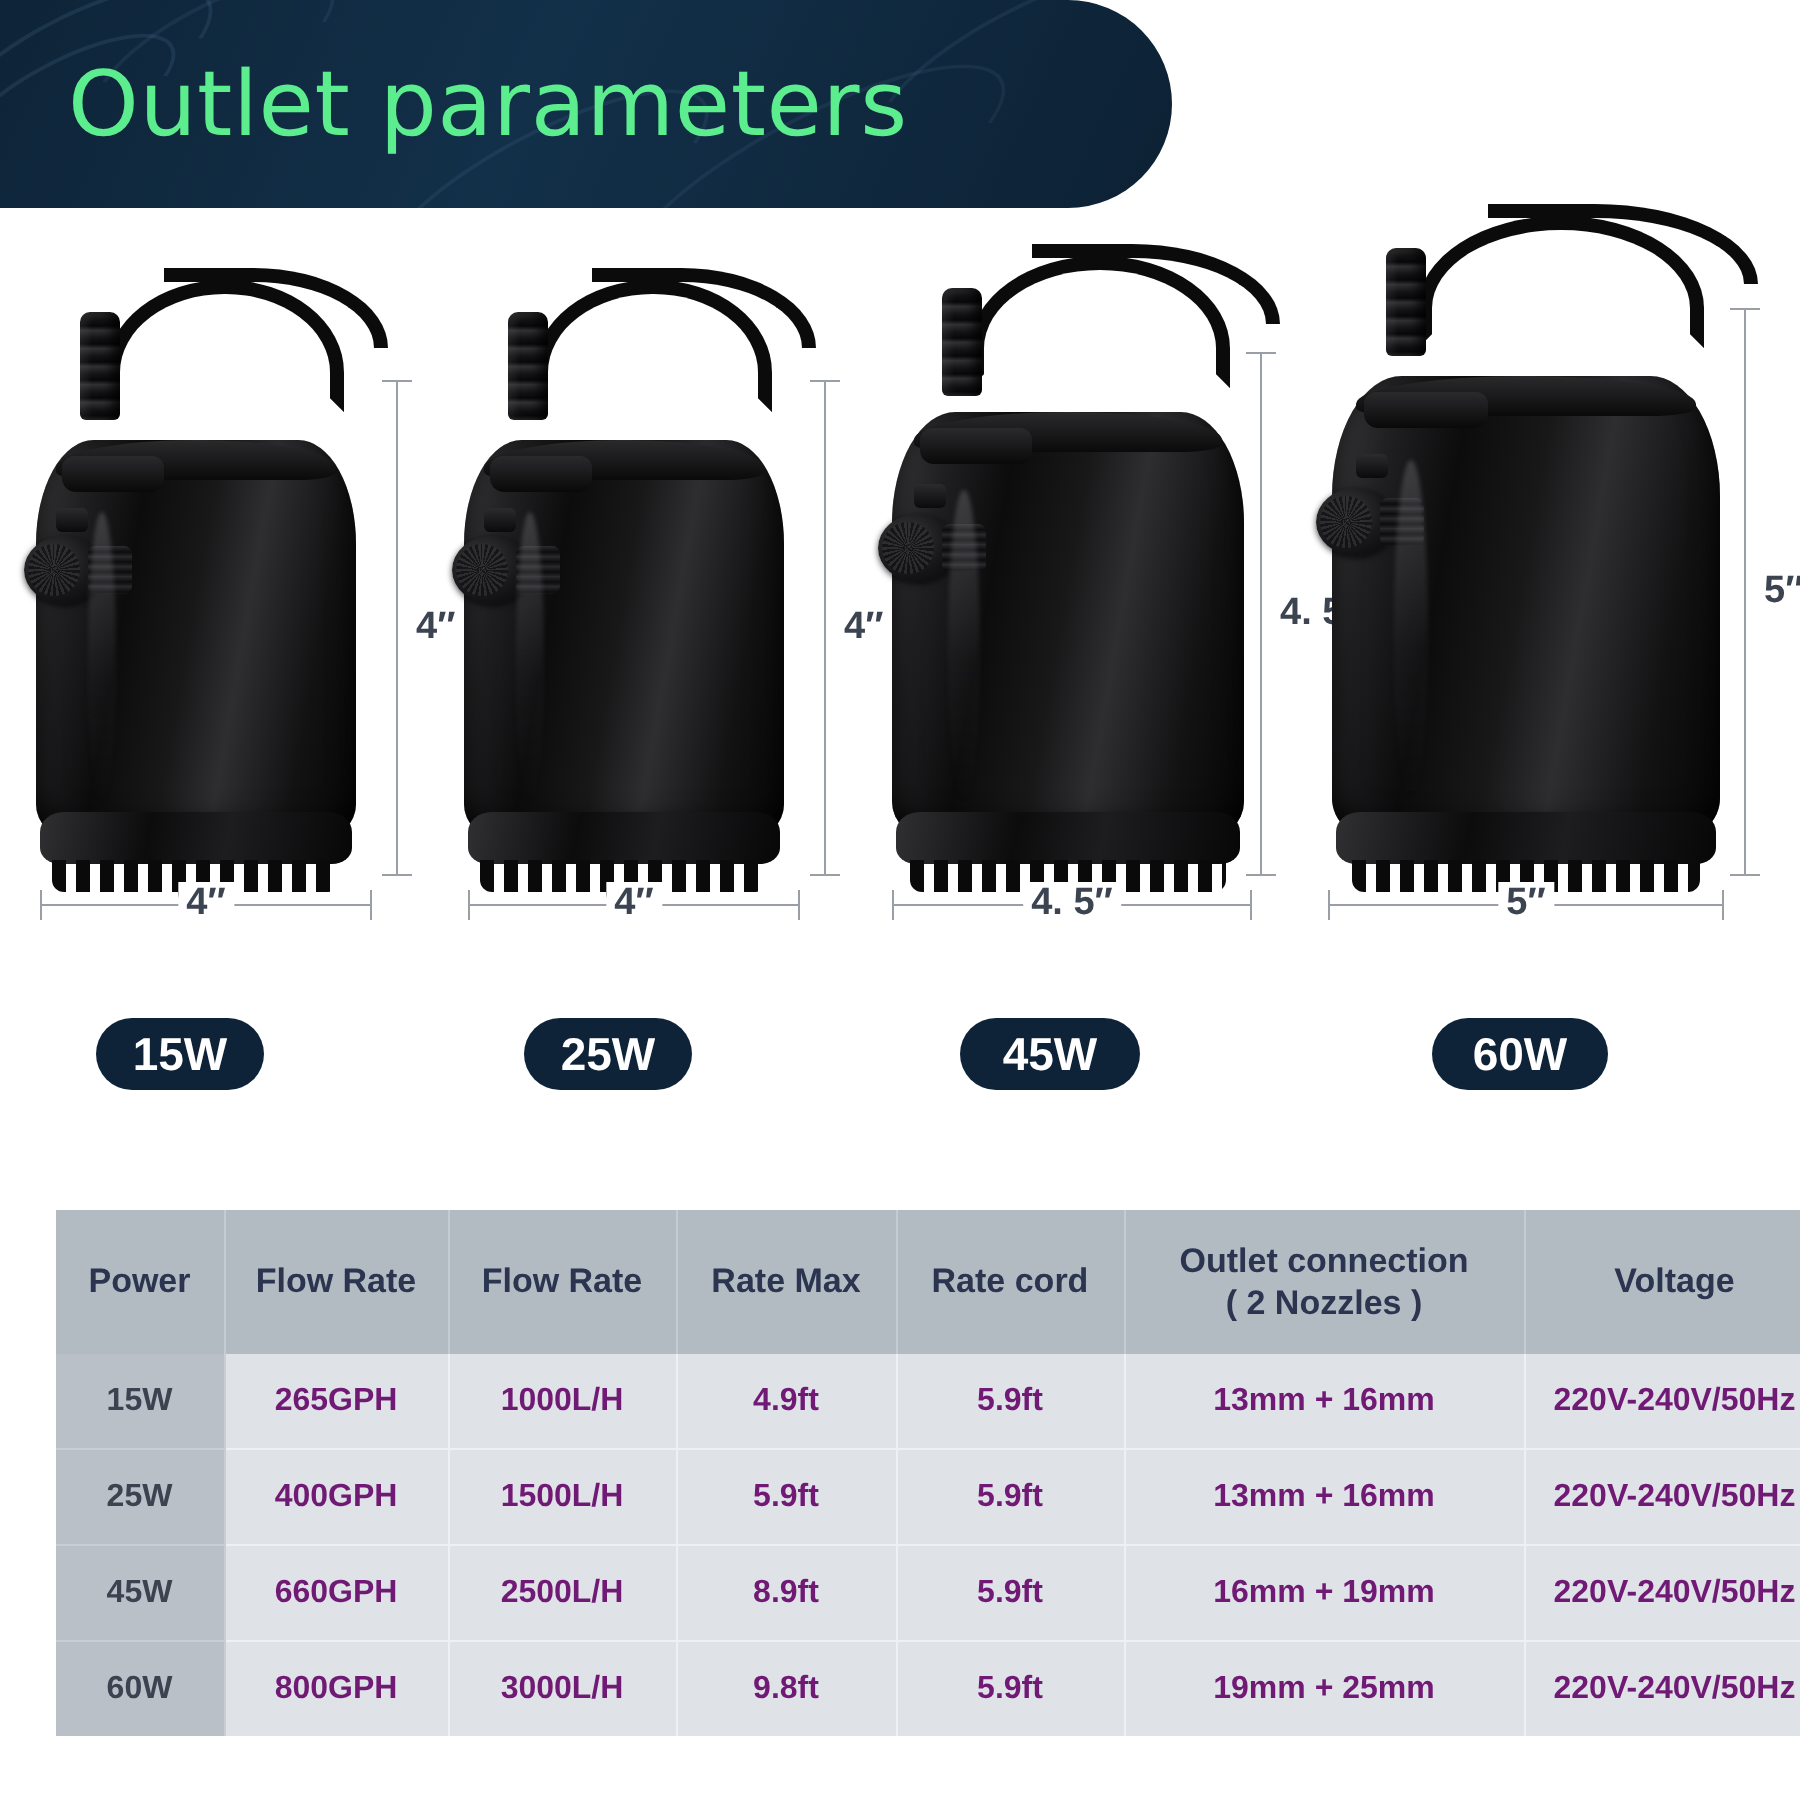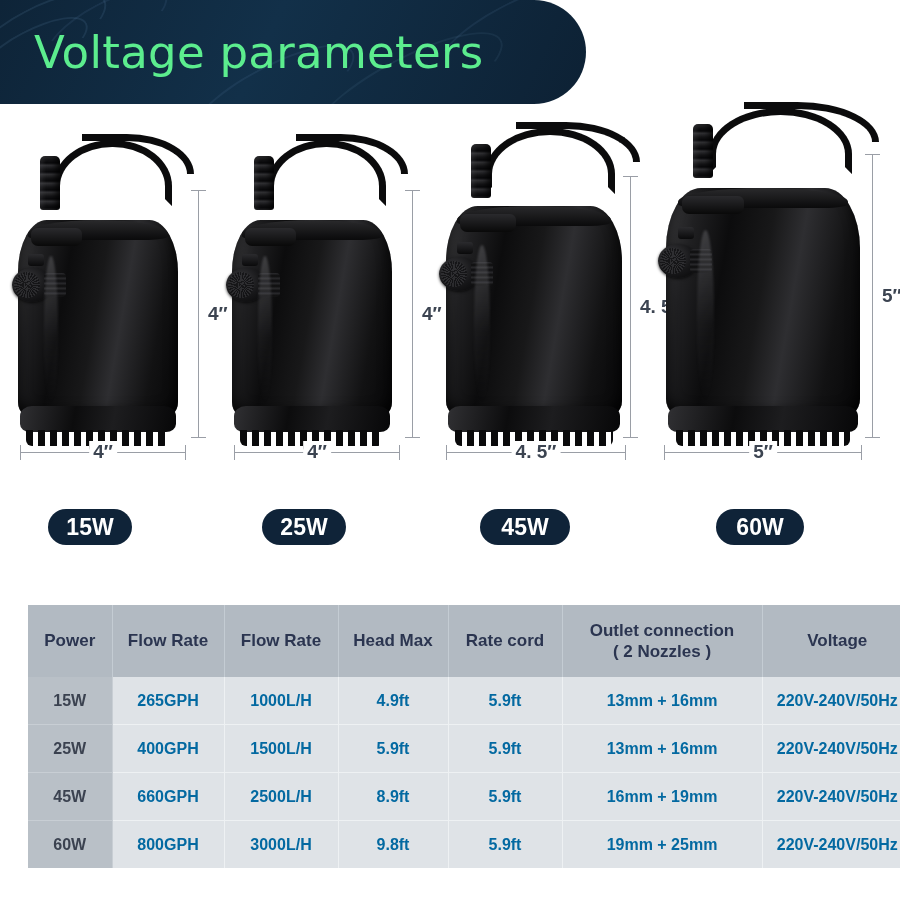--- a/index.html
+++ b/index.html
@@ -314,21 +314,21 @@
     font-weight: bold;
     height: 72px;
     text-align: center;
     border-right: 1px solid #c4ccd3;
     line-height: 1.25;
     padding: 0 2px;
   }
   #spec-table th:last-child { border-right: none; }
   #spec-table td {
     background: #dfe3e7;
-    color: #0369a1;
+    color: #701a75;
     font-size: 16px;
     font-weight: bold;
     height: 47px;
     text-align: center;
     border-right: 1px solid #eef1f3;
     border-bottom: 1px solid #eef1f3;
     padding: 0 2px;
   }
   #spec-table td:last-child { border-right: none; }
   #spec-table tr:last-child td { border-bottom: none; }
@@ -343,21 +343,21 @@
 </head>
 <body>
 
 <div id="header-banner">
   <div class="wave w1"></div>
   <div class="wave w2"></div>
   <div class="wave w3"></div>
   <div class="wave w4"></div>
   <div class="wave w5"></div>
   <div class="wave w6"></div>
-  <div id="header-title">Voltage parameters</div>
+  <div id="header-title">Outlet parameters</div>
 </div>
 
 <div id="products">
 
   <div class="product-cell" style="left:8px; width:210px;">
     <div class="pump" style="left:10px; width:160px; height:250px;">
       <div class="pump-cord"></div>
       <div class="pump-cord2"></div>
       <div class="pump-nozzle"></div>
       <div class="pump-body" style="width:160px; height:200px;">
@@ -476,21 +476,21 @@
       <th>
         <span>Power</span>
       </th>
       <th>
         <span>Flow Rate</span>
       </th>
       <th>
         <span>Flow Rate</span>
       </th>
       <th>
-        <span>Head Max</span>
+        <span>Rate Max</span>
       </th>
       <th>
         <span>Rate cord</span>
       </th>
       <th>
         <span>Outlet connection</span><br>
         <span>( 2 Nozzles )</span>
       </th>
       <th>
         <span>Voltage</span>

